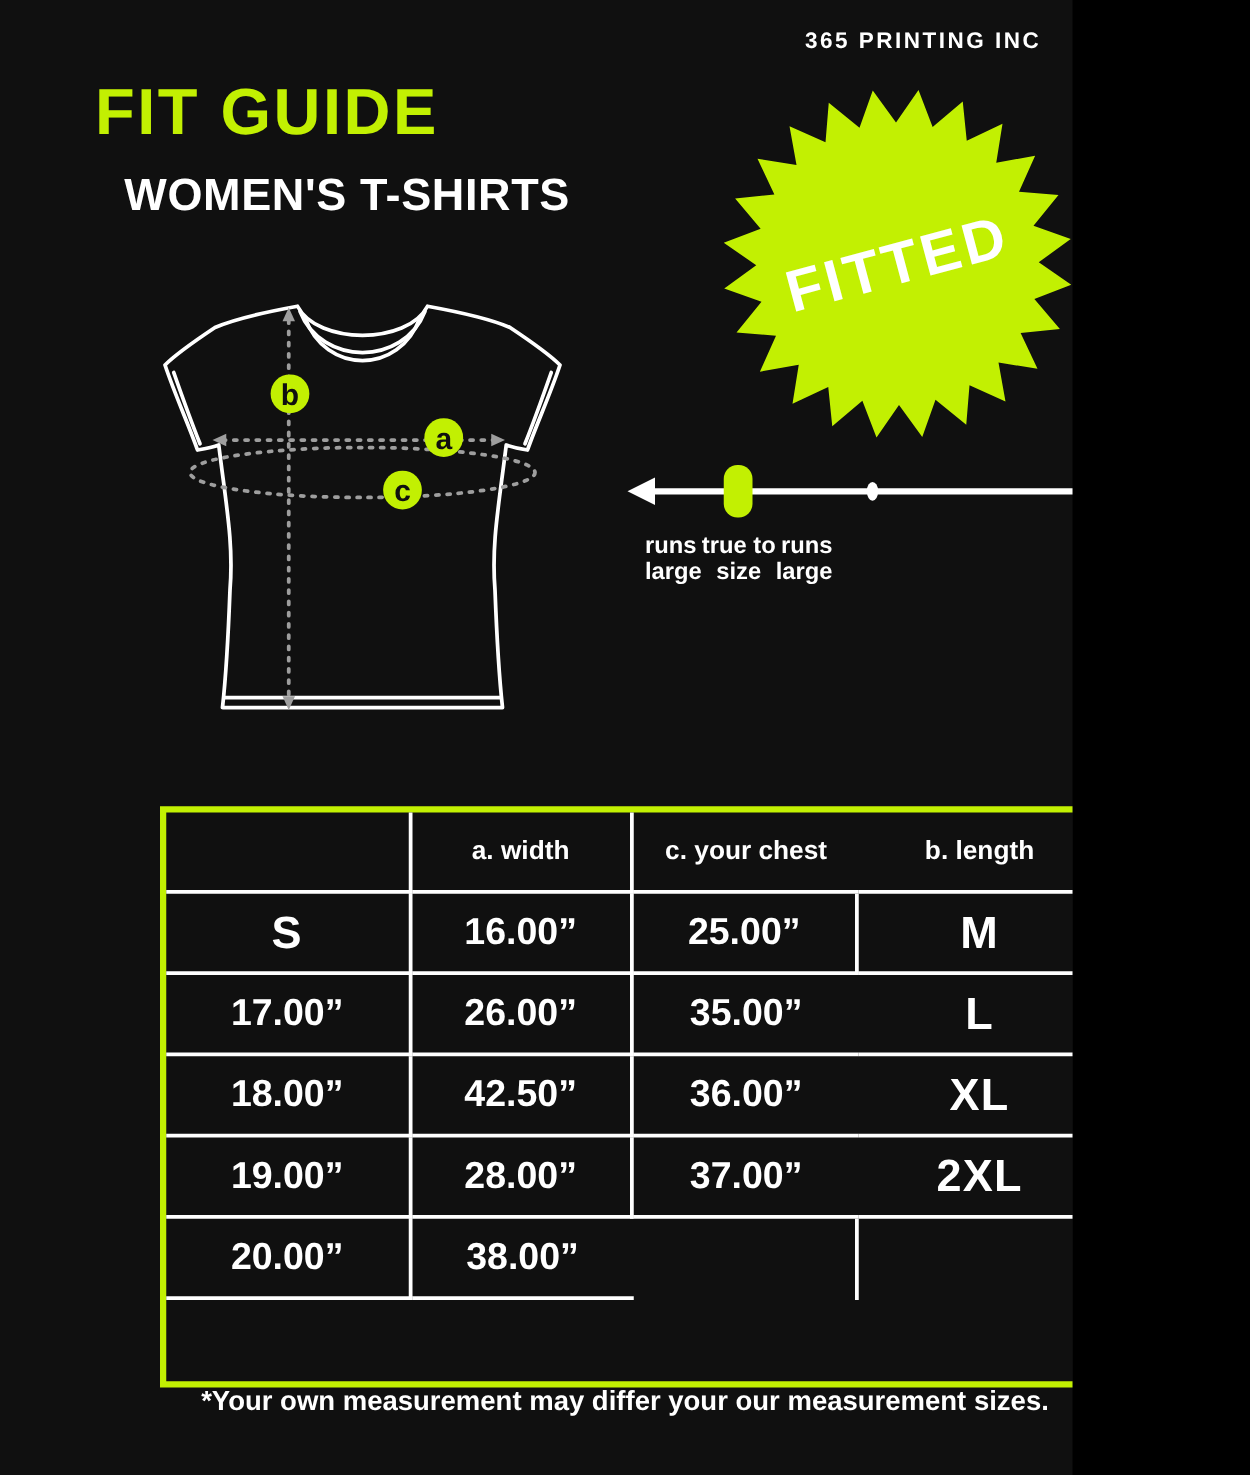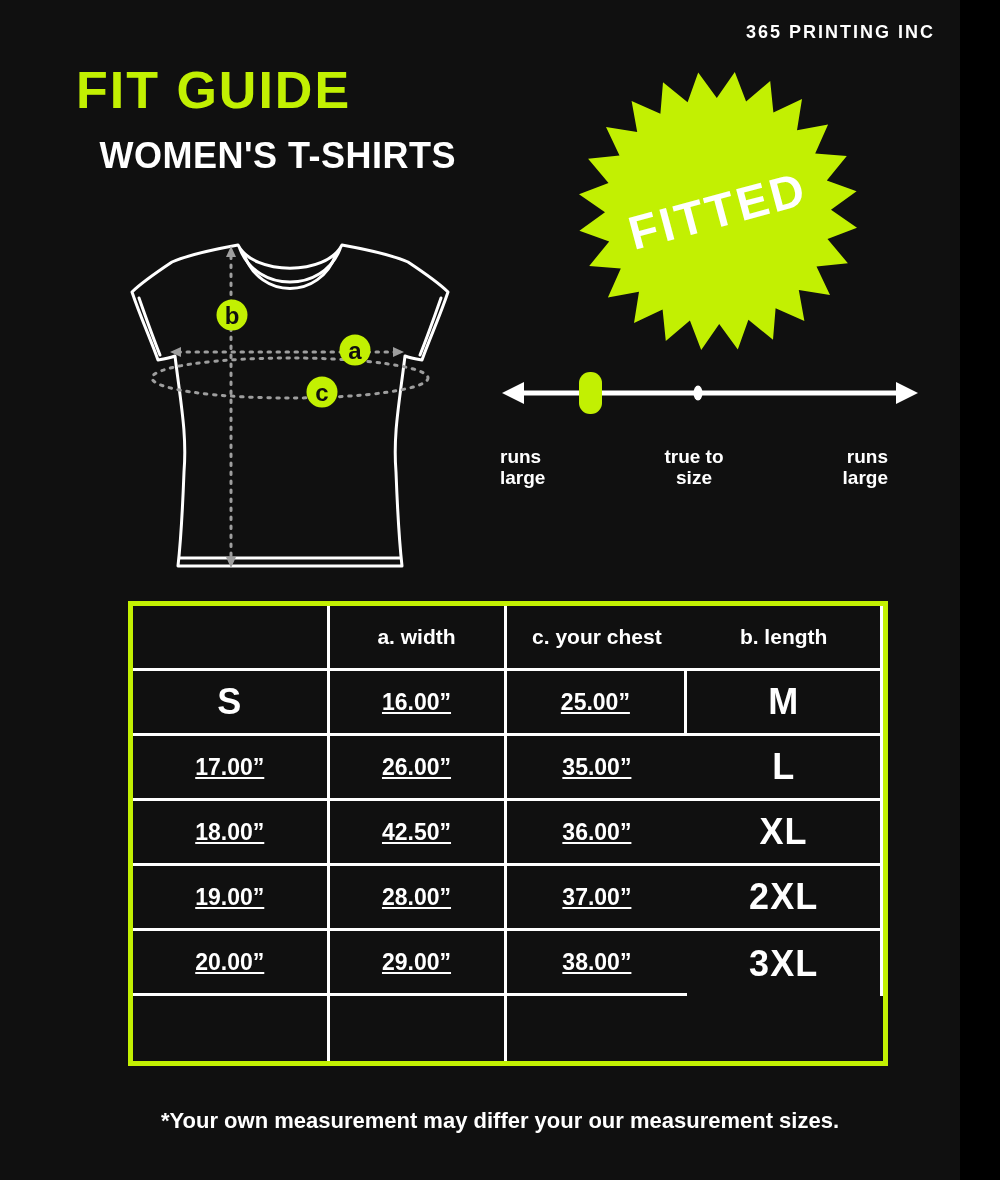--- a/index.html
+++ b/index.html
@@ -4,21 +4,21 @@
 <style>
   :root{
     --lime:#c2f002;
     --bg:#101010;
     --fg:#ffffff;
     --dash:#9e9e9e;
   }
   html,body{margin:0;padding:0;background:#000;}
   .canvas{
     position:relative;
-    width:960px;height:1180px;
+    width:858px;height:1180px;
     background:var(--bg);
     overflow:hidden;
     font-family:"Liberation Sans", sans-serif;
     color:var(--fg);
   }
   .brand{
     position:absolute;top:22px;right:25px;
     font-size:18px;font-weight:800;letter-spacing:2px;
     color:var(--fg);
   }
@@ -43,49 +43,49 @@
   .lime-fill{fill:var(--lime);}
   .shirt-line{fill:none;stroke:var(--fg);stroke-width:3;stroke-linejoin:round;stroke-linecap:round;}
   .dash-line{fill:none;stroke:var(--dash);stroke-width:3;stroke-dasharray:2.5 6.5;stroke-linecap:round;}
   .dash-head{fill:var(--dash);}
   .marker-letter{
     fill:#0f0f0f;font-family:"Liberation Sans",sans-serif;
     font-size:24px;font-weight:900;text-anchor:middle;
   }
   .scale{position:absolute;left:500px;top:365px;width:420px;height:60px;}
   .scale-labels{
-    position:absolute;left:484px;top:427px;width:420px;
-    display:flex;justify-content:space-between;
+    position:absolute;left:500px;top:427px;width:420px;
+    display:flex;
     padding:0;box-sizing:border-box;
-    font-size:19px;font-weight:800;line-height:1.1;color:var(--fg);margin-top:20px;
+    font-size:19px;font-weight:800;line-height:1.1;color:var(--fg);
   }
   .scale-label{white-space:nowrap;}
   .scale-label.left{text-align:left;padding-left:16px;}
   .scale-label.center{text-align:center;}
   .scale-label.right{text-align:right;padding-right:16px;}
   .size-table{
-    position:absolute;left:128px;top:601px;width:760px;
+    position:absolute;left:128px;top:645px;width:760px;
     box-sizing:border-box;
     border:5px solid var(--lime);
     display:grid;
     grid-template-columns:26.2% 23.6% 24.1% 26.1%;
     grid-auto-rows:65px;
     background:var(--bg);
   }
   .cell{
     display:flex;align-items:center;justify-content:center;
     border-right:3px solid var(--fg);
     border-bottom:3px solid var(--fg);
     color:var(--fg);
   }
   .cell.c3{border-right:none;}
   .cell.r6{border-bottom:none;}
   .cell.head{font-size:21px;font-weight:800;}
   .cell.size{font-size:36px;font-weight:800;letter-spacing:1px;}
-  .cell.val{font-size:23px;font-weight:800;text-decoration:underline;}
+  .cell.val{font-size:30px;font-weight:800;}
   .footnote{
     position:absolute;left:0;top:1108px;width:1000px;
     text-align:center;
     font-size:22px;font-weight:800;color:var(--fg);
   }
 </style>
 </head>
 <body>
 
 <div class="canvas">
@@ -192,23 +192,21 @@
     <div class="cell val c2">42.50”</div>
     <div class="cell val c3">36.00”</div>
 
     <div class="cell size c0">XL</div>
     <div class="cell val c1">19.00”</div>
     <div class="cell val c2">28.00”</div>
     <div class="cell val c3">37.00”</div>
 
     <div class="cell size c0">2XL</div>
     <div class="cell val c1">20.00”</div>
-    <div class="cell val c2">29.00”</div>
     <div class="cell val c3">38.00”</div>
 
-    <div class="cell size c0 r6">3XL</div>
     <div class="cell val c1 r6"></div>
     <div class="cell val c2 r6"></div>
     <div class="cell val c3 r6"></div>
   </div>
 
   <div class="footnote">*Your own measurement may differ your our measurement sizes.</div>
 </div>
 
 </body></html>

